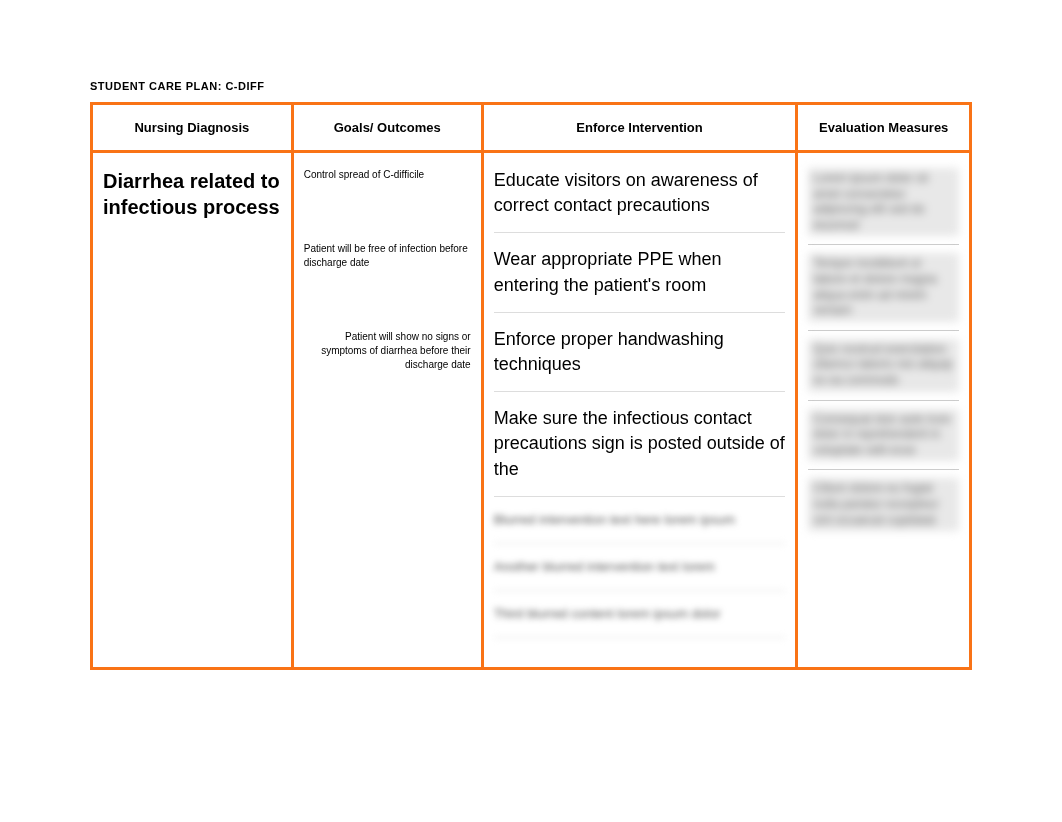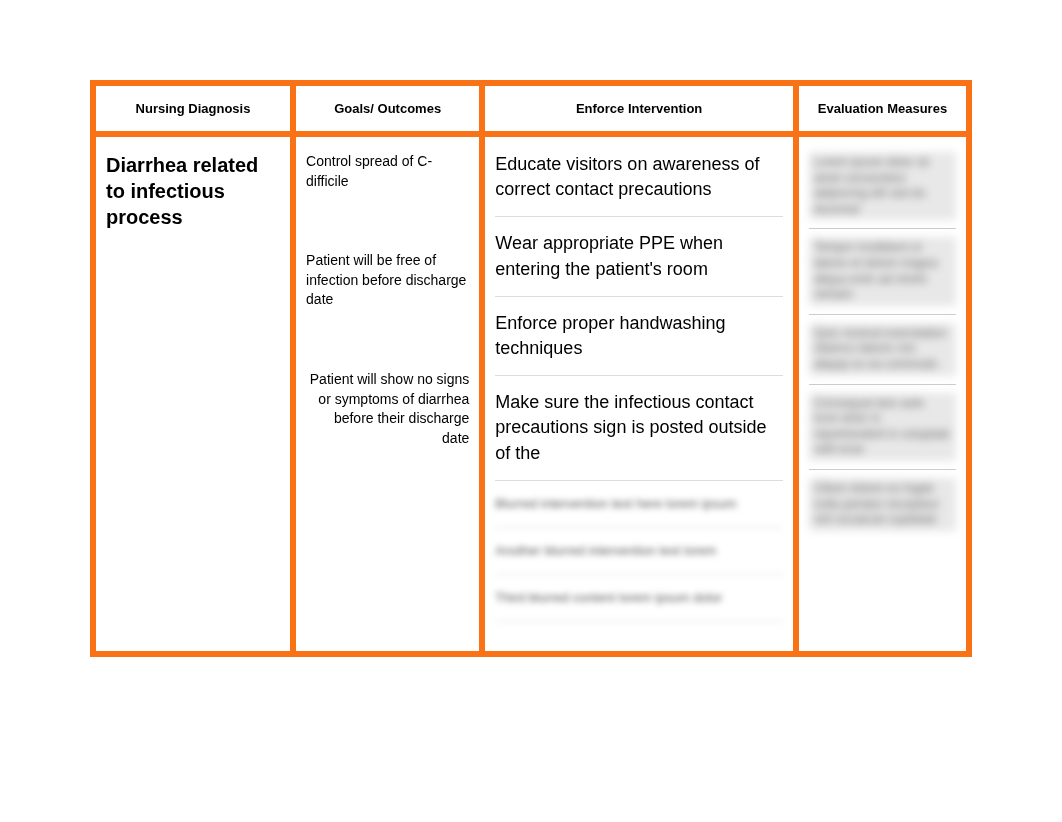--- a/index.html
+++ b/index.html
@@ -30,21 +30,21 @@
     }
 
     .care-plan-table {
       width: 100%;
       border-collapse: collapse;
       border: 1px solid #999;
     }
 
     .care-plan-table th,
     .care-plan-table td {
-      border: 6px solid #f97316;
+      border: 3px solid #f97316;
       padding: 15px 10px;
       vertical-align: top;
       margin-left: 24px;
     }
 
     .care-plan-table thead tr th {
       background: #fff;
       font-weight: bold;
       font-size: 13px;
       color: #000;
@@ -77,21 +77,21 @@
       line-height: 1.3;
       color: #000;
     }
 
     .goals-cell {
       vertical-align: top;
     }
 
     .goal-item {
       margin-bottom: 60px;
-      font-size: 14px;
+      font-size: 10px;
       line-height: 1.4;
     }
 
     .goal-item:last-child {
       margin-bottom: 0;
       text-align: right;
     }
 
     .intervention-item {
       margin-bottom: 14px;
@@ -134,20 +134,21 @@
       border: none;
       border-top: 1px solid #ccc;
       margin: 8px 0;
     }
   </style>
 </head>
 <body>
 
 <div class="page-container">
 
+  <div class="page-title">STUDENT CARE PLAN: C-DIFF</div>
 
   <table class="care-plan-table">
     <thead>
       <tr>
         <th class="col-diagnosis">Nursing Diagnosis</th>
         <th class="col-goals">Goals/ Outcomes</th>
         <th class="col-interventions">Enforce Intervention</th>
         <th class="col-evaluation">Evaluation Measures</th>
       </tr>
     </thead>

